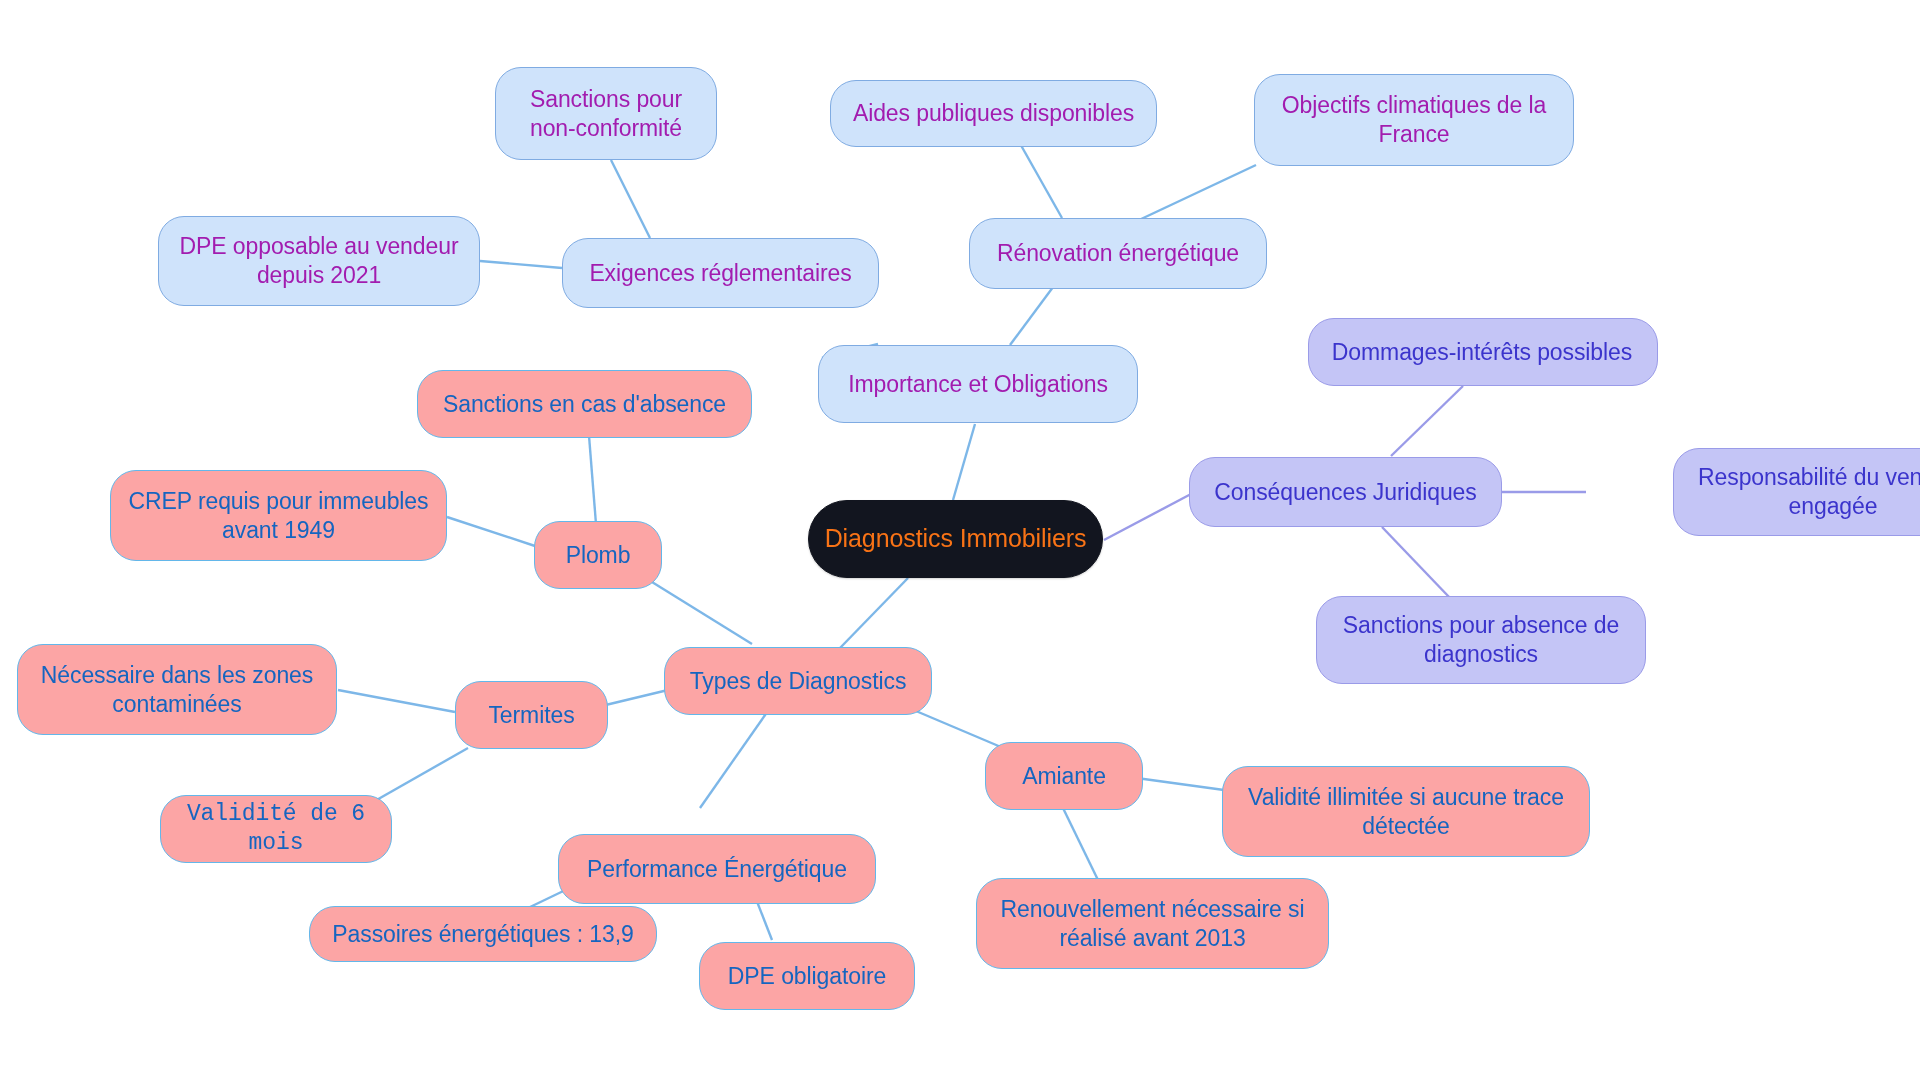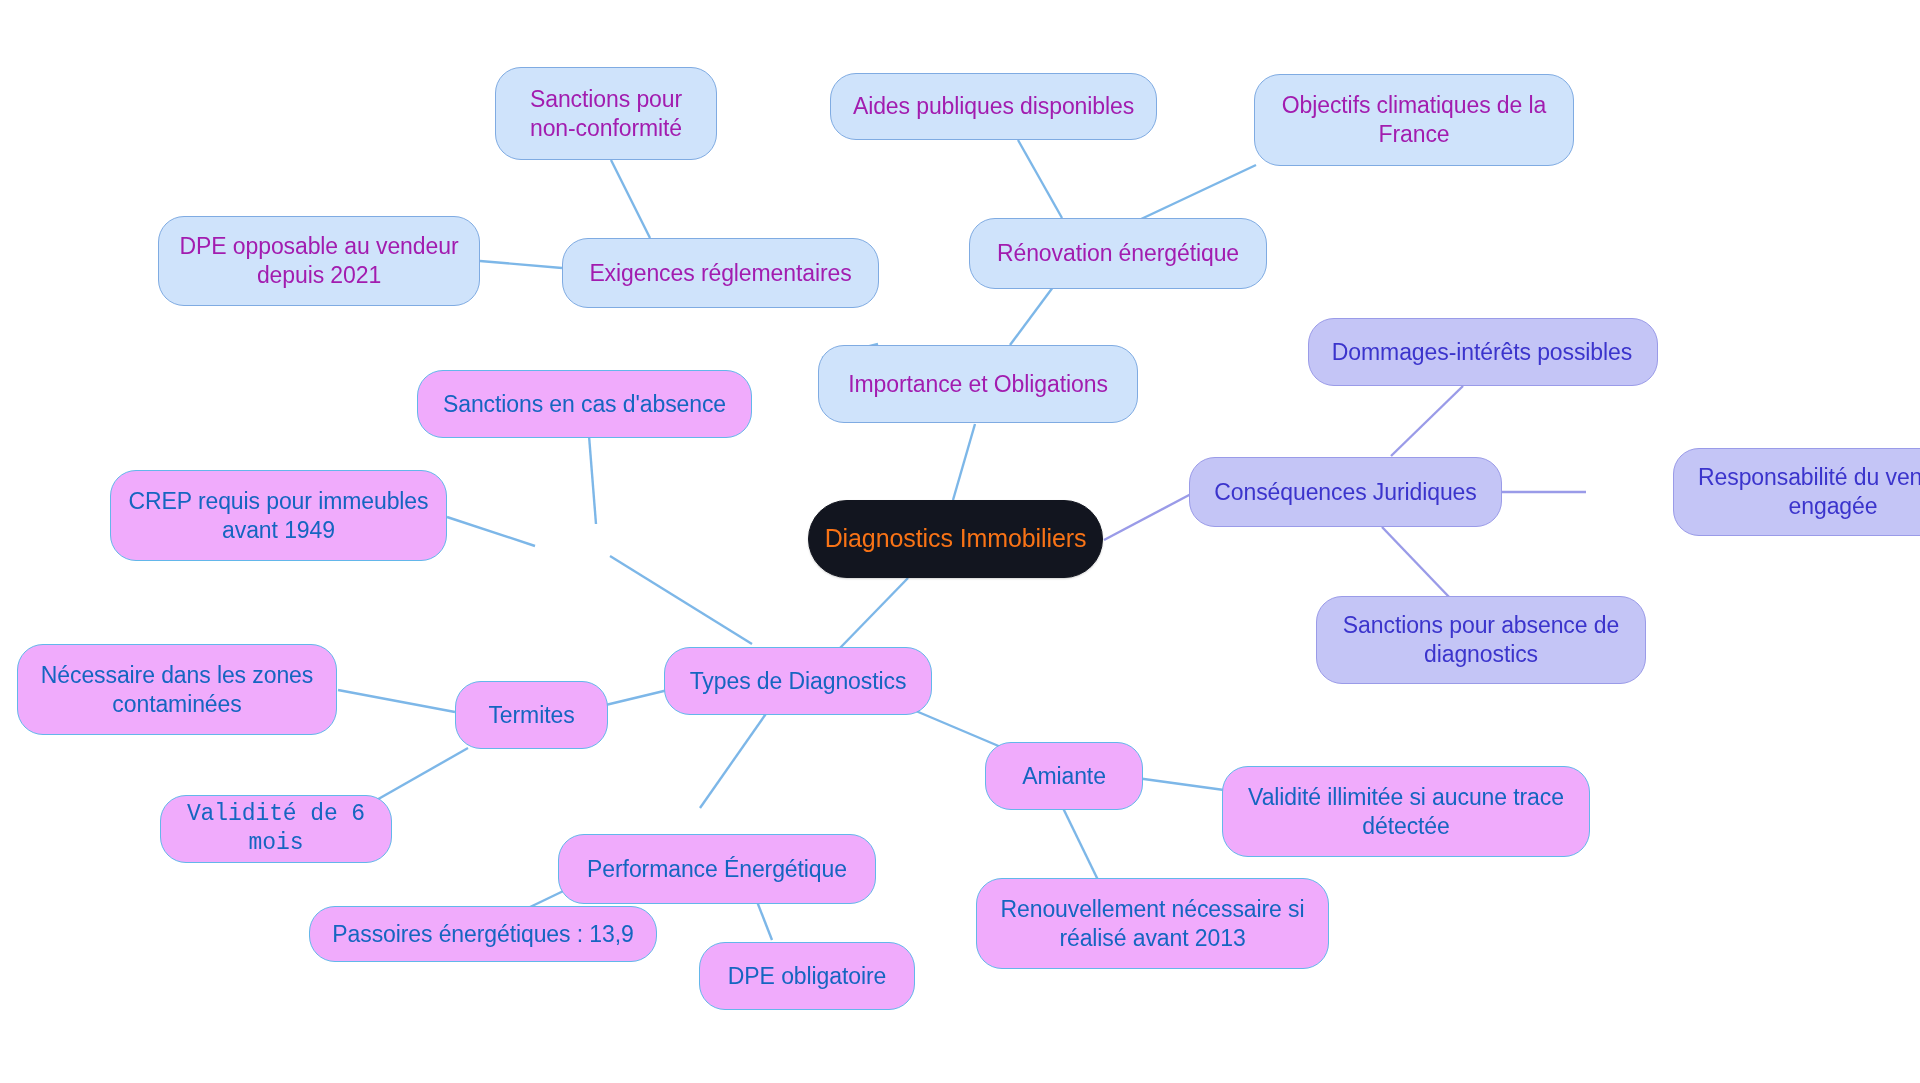--- a/index.html
+++ b/index.html
@@ -57,21 +57,21 @@
   
   .n-blue-pale {
     background: #cfe3fb;
     border-color: #7fabe2;
     color: #a21caf;
     border-radius: 26px;
     font-size: 23px;
   }
   
   .n-blue-sky {
-    background: #f0abfc;
+    background: #fca5a5;
     border-color: #63b7ea;
     color: #1565c0;
     border-radius: 26px;
     font-size: 23px;
   }
   
   .n-purple {
     background: #c4c5f6;
     border-color: #9a9be8;
     color: #3b34cc;
@@ -154,21 +154,21 @@
 
   <div class="node n-blue-pale" style="left:495px; top:67px; width:222px; height:93px;">
     <span class="node-label">Sanctions pour
 non-conformité</span>
   </div>
 
   <div class="node n-blue-pale" style="left:969px; top:218px; width:298px; height:71px;">
     <span class="node-label">Rénovation énergétique</span>
   </div>
 
-  <div class="node n-blue-pale" style="left:830px; top:73px; width:327px; height:67px;">
+  <div class="node n-blue-pale" style="left:830px; top:80px; width:327px; height:67px;">
     <span class="node-label">Aides publiques disponibles</span>
   </div>
 
   <div class="node n-blue-pale" style="left:1254px; top:74px; width:320px; height:92px;">
     <span class="node-label">Objectifs climatiques de la
 France</span>
   </div>
 
   <div class="node n-purple" style="left:1189px; top:457px; width:313px; height:70px;">
     <span class="node-label">Conséquences Juridiques</span>
@@ -185,20 +185,23 @@
 
   <div class="node n-purple" style="left:1316px; top:596px; width:330px; height:88px;">
     <span class="node-label">Sanctions pour absence de
 diagnostics</span>
   </div>
 
   <div class="node n-blue-sky" style="left:664px; top:647px; width:268px; height:68px;">
     <span class="node-label">Types de Diagnostics</span>
   </div>
 
+  <div class="node n-blue-sky" style="left:534px; top:521px; width:128px; height:68px;">
+    <span class="node-label">Plomb</span>
+  </div>
 
   <div class="node n-blue-sky" style="left:417px; top:370px; width:335px; height:68px;">
     <span class="node-label">Sanctions en cas d'absence</span>
   </div>
 
   <div class="node n-blue-sky" style="left:110px; top:470px; width:337px; height:91px;">
     <span class="node-label">CREP requis pour immeubles
 avant 1949</span>
   </div>
 

